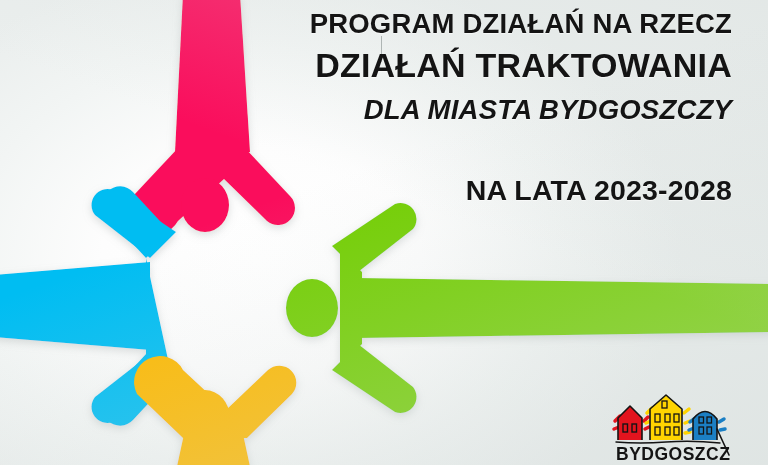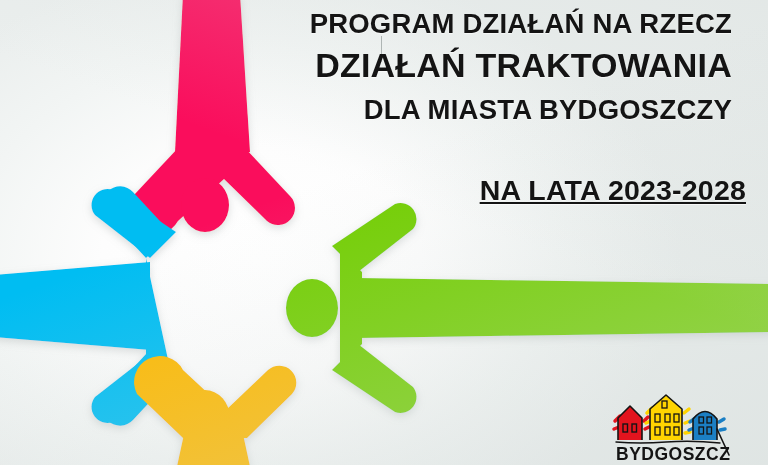--- a/index.html
+++ b/index.html
@@ -70,28 +70,28 @@
     top: 45px;
     font-size: 34px;
     line-height: 40px;
   }
   .line3 {
     position: absolute;
     right: 36px;
     top: 93px;
     font-size: 27.5px;
     line-height: 33px;
+    font-style: italic;
   }
   .line4 {
     position: absolute;
-    right: 22px;
+    right: 36px;
     top: 173px;
     font-size: 28.5px;
     line-height: 34px;
-    text-decoration: underline;
   }
 
   
   .logo {
     position: absolute;
     right: 16px;
     bottom: 2px;
     width: 152px;
     height: 72px;
   }

